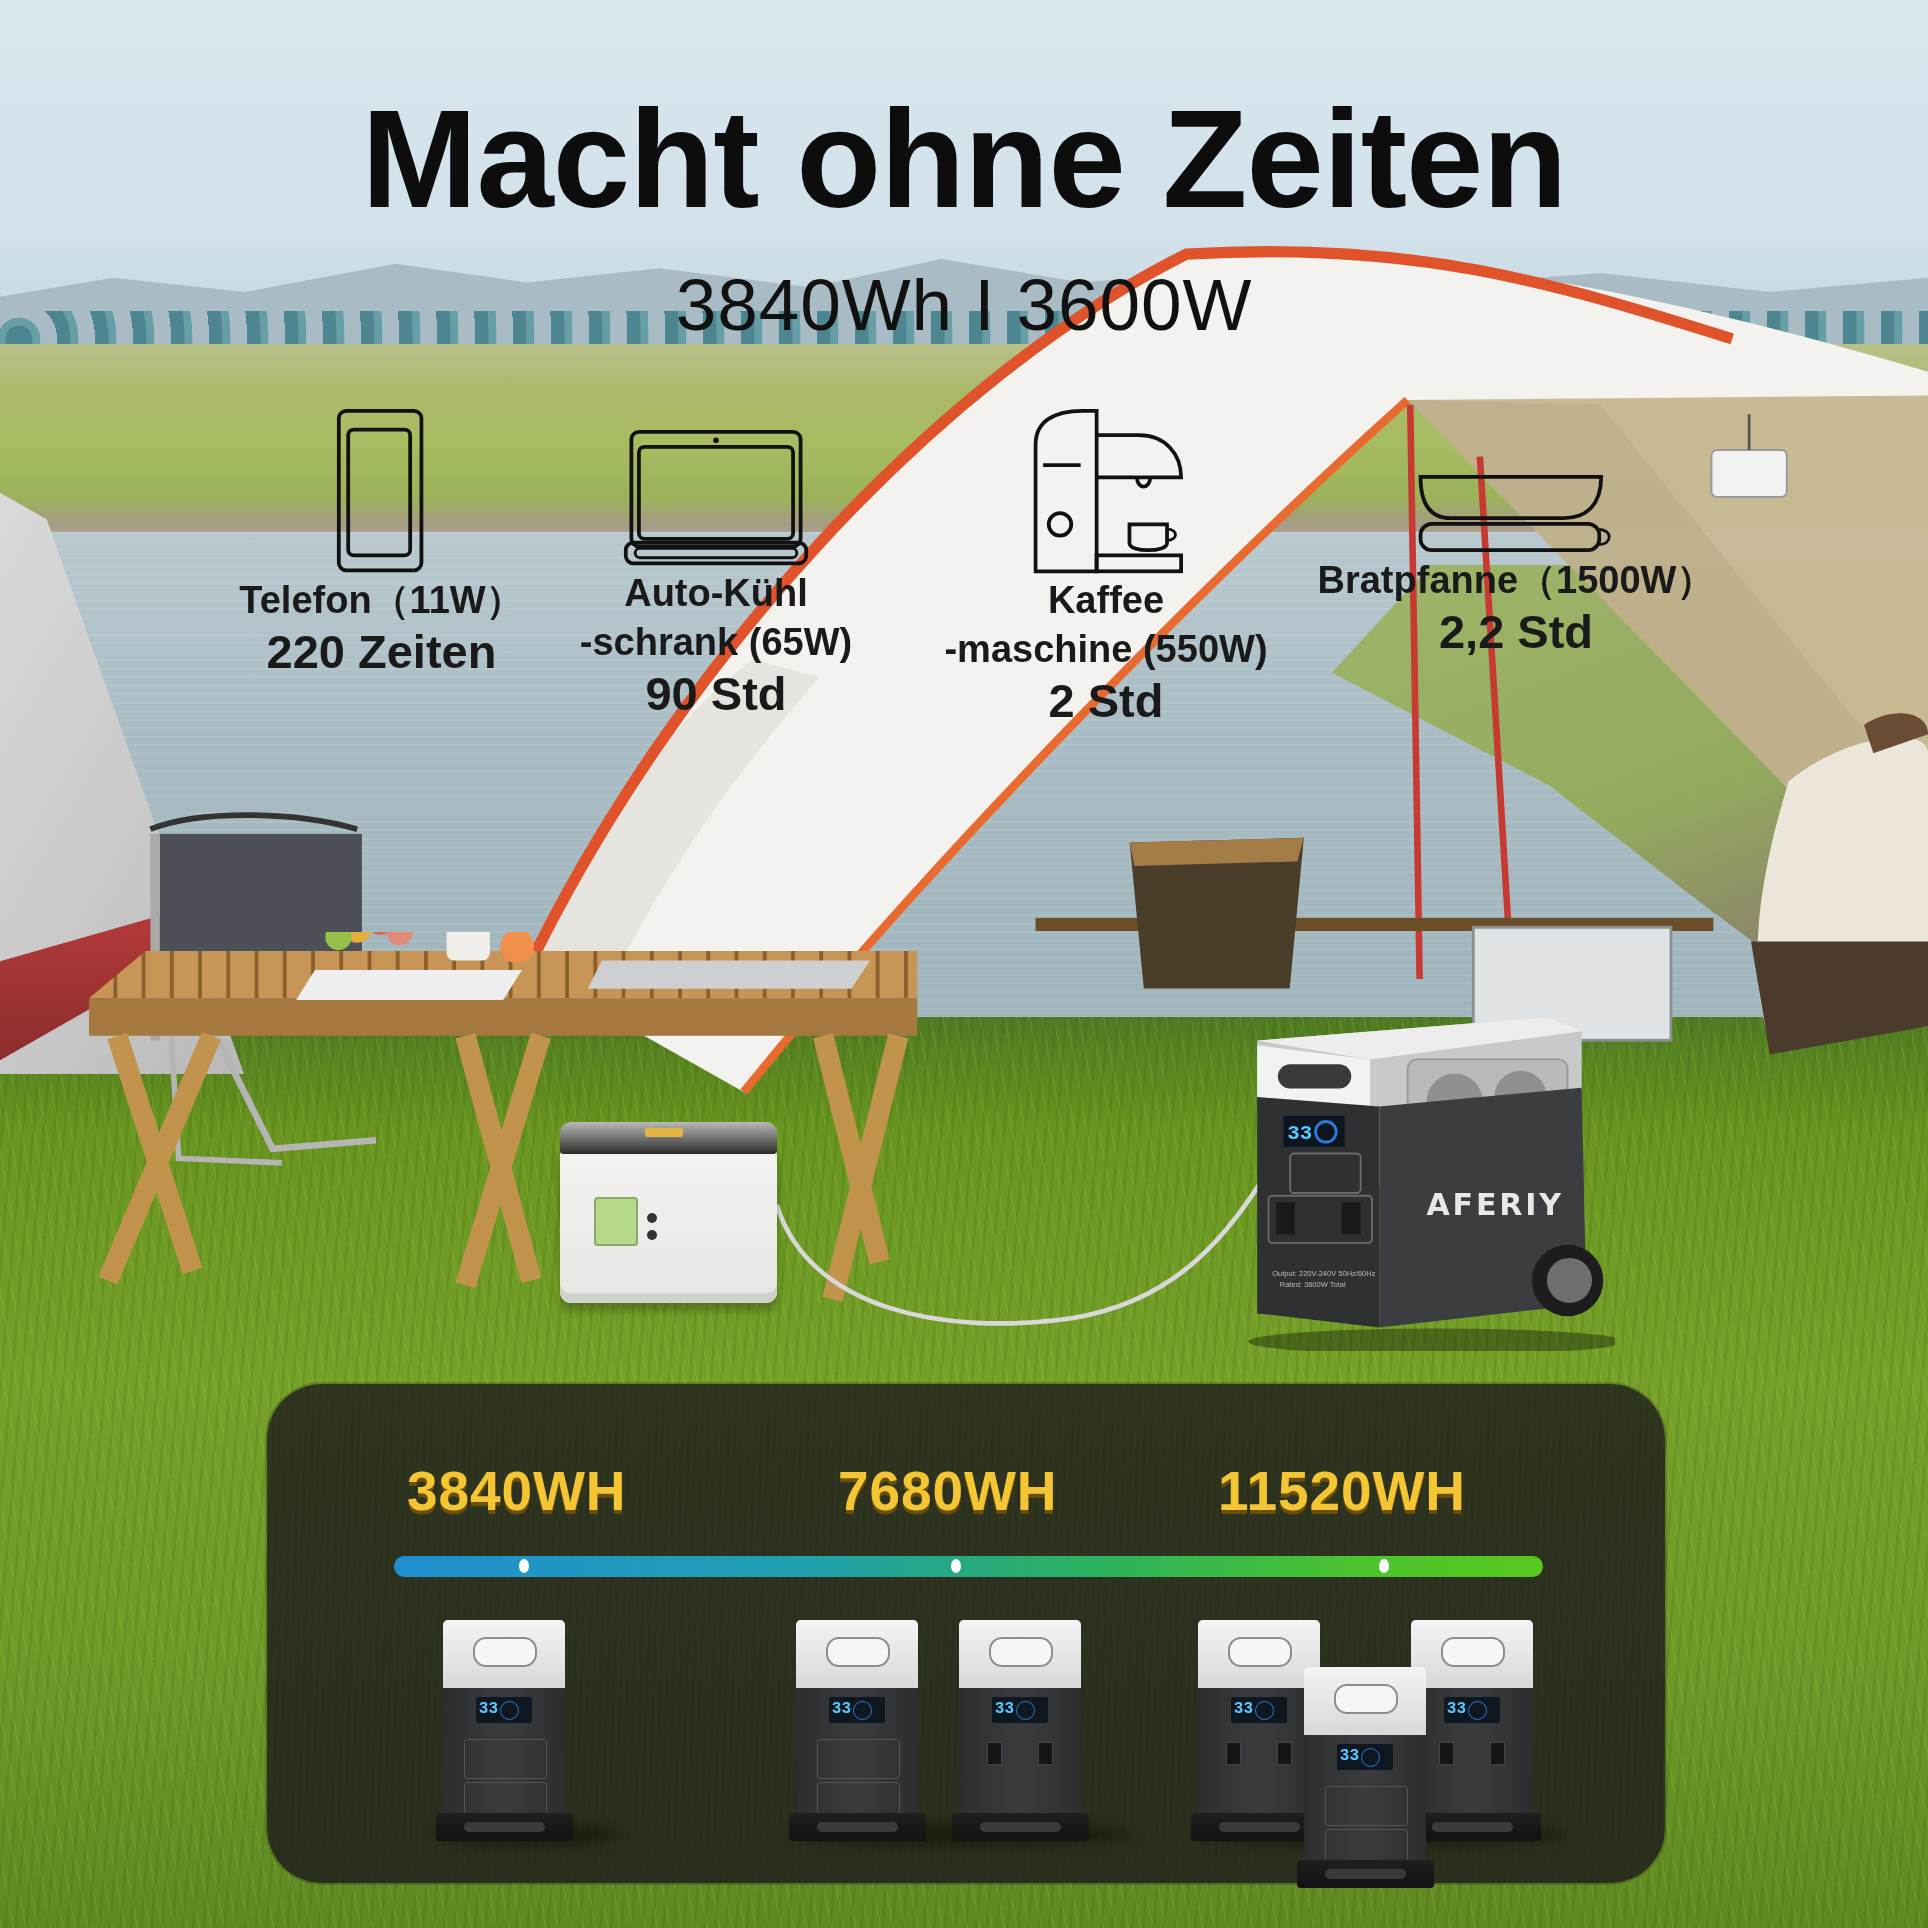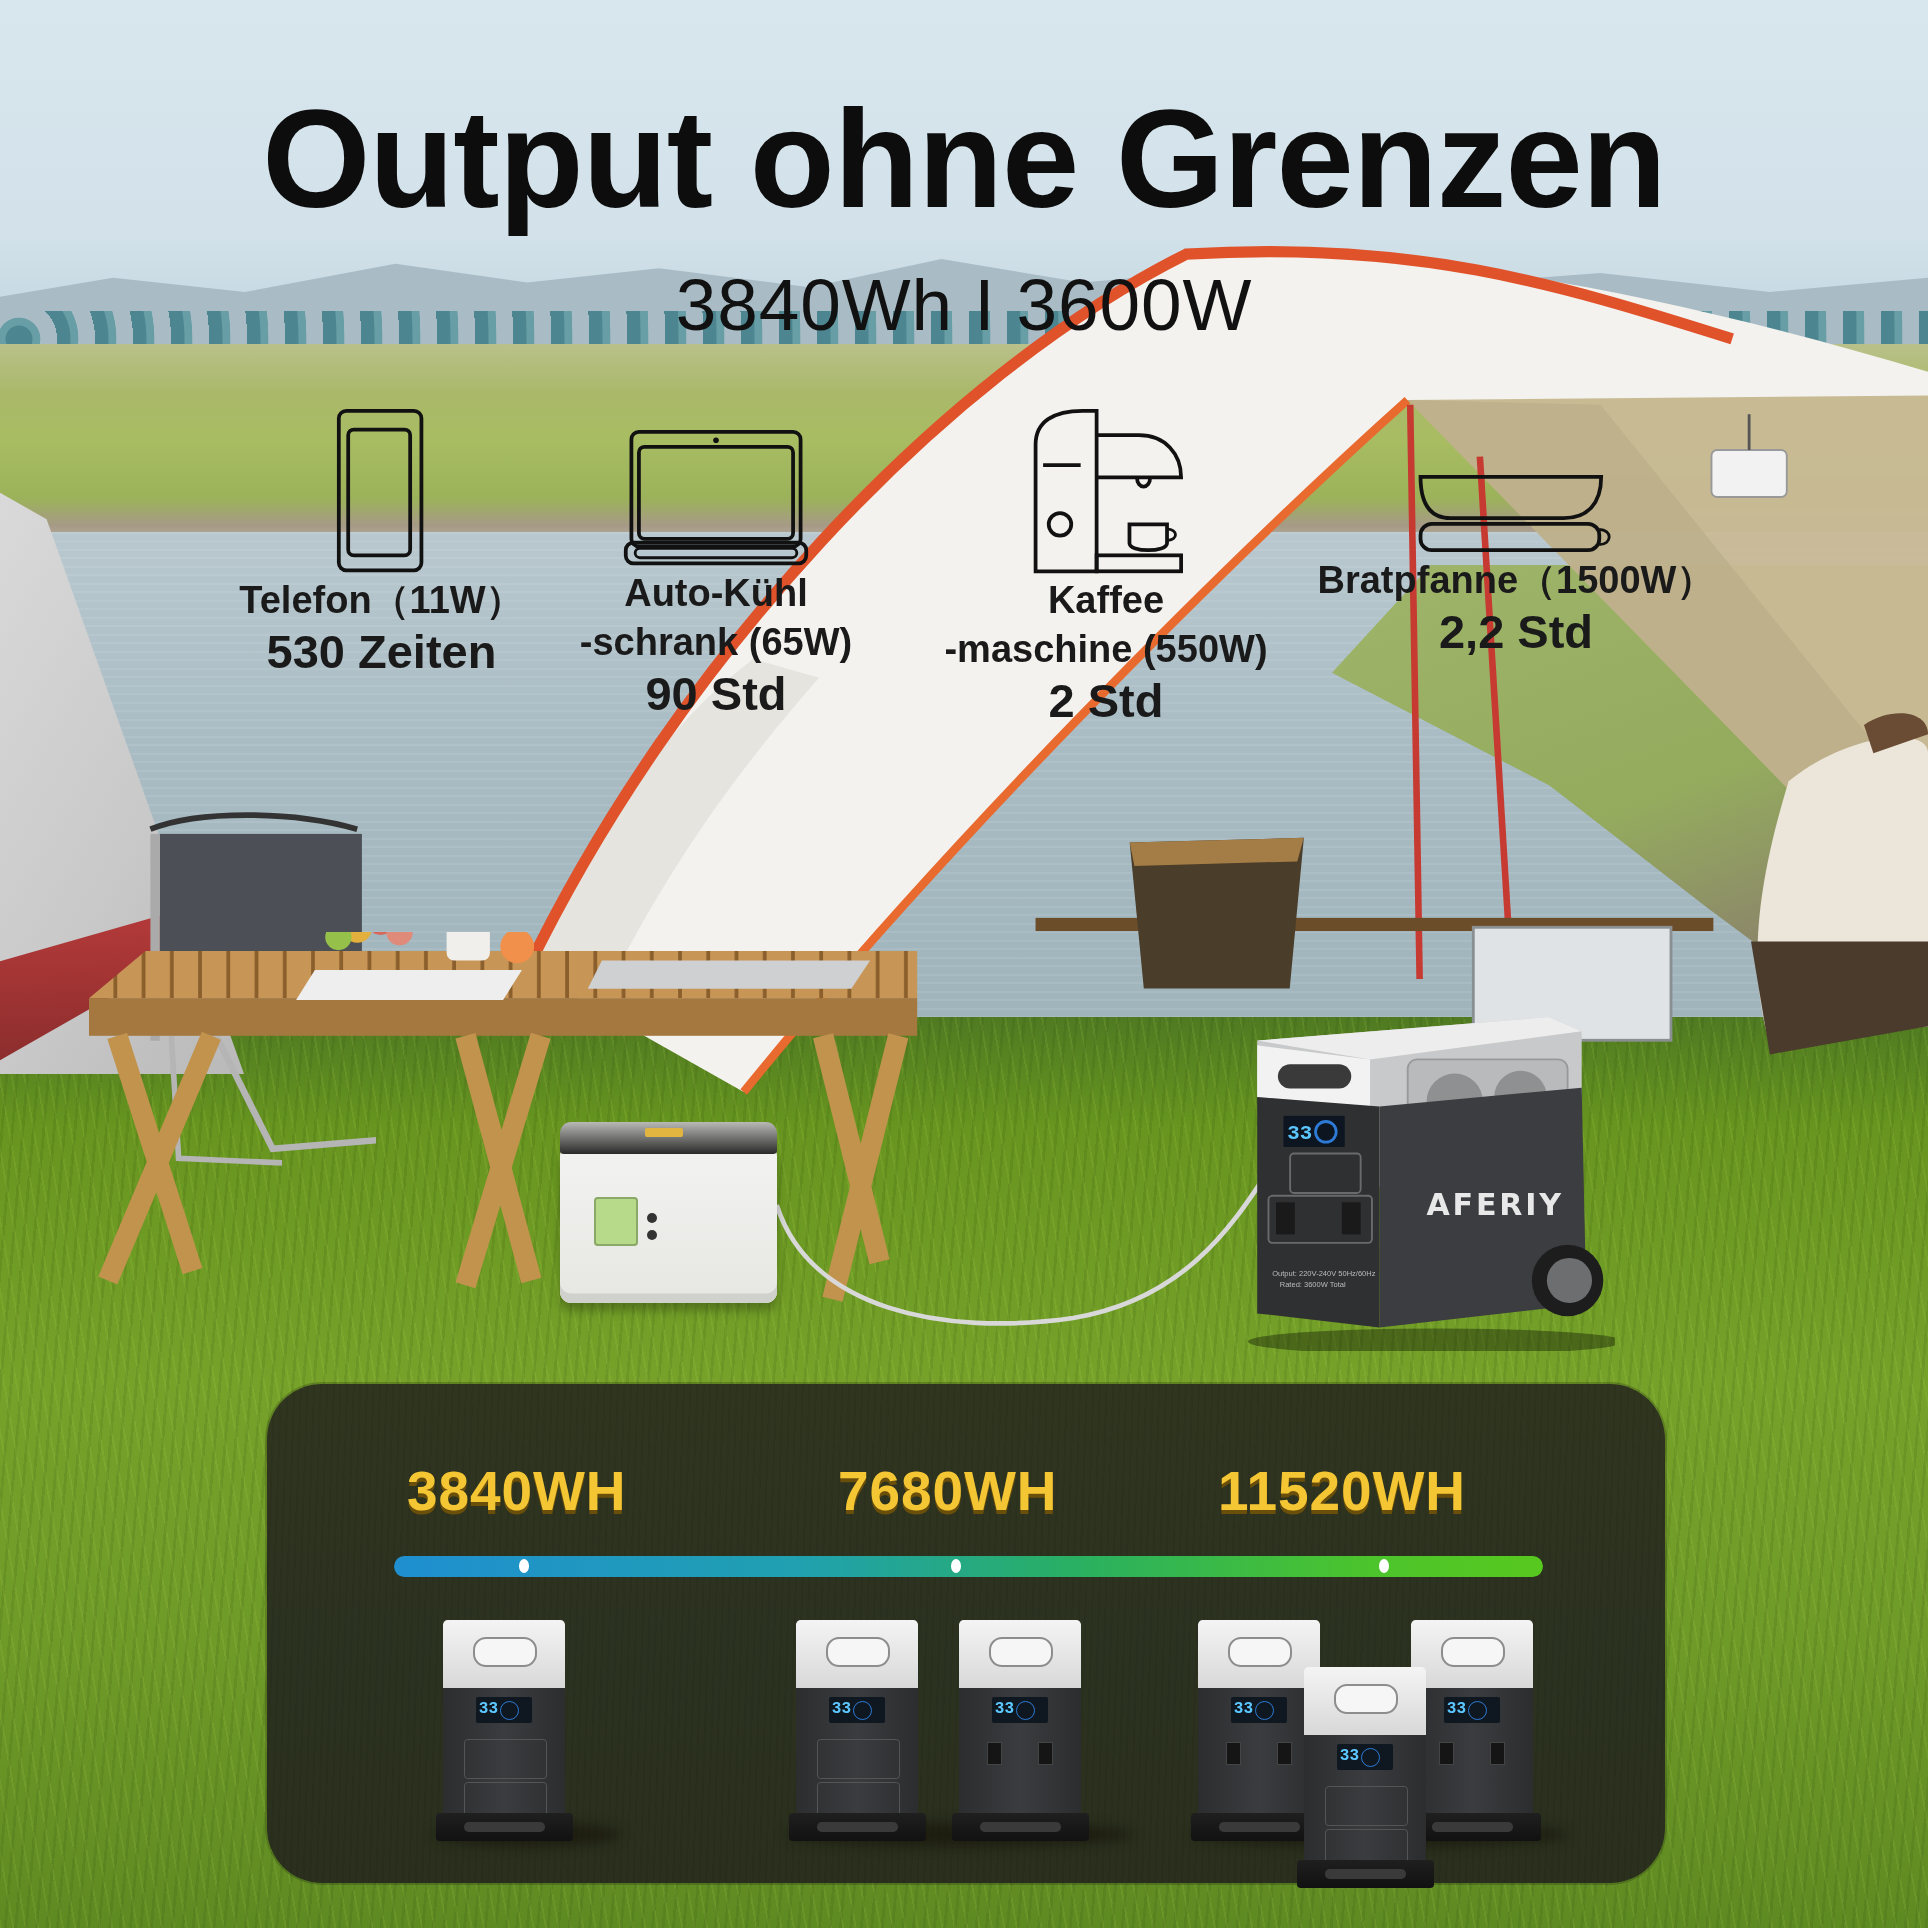--- a/index.html
+++ b/index.html
@@ -216,30 +216,30 @@
     <rect x="110" y="212" width="20" height="34" fill="#1a1a1a"></rect>
     <text x="36" y="290" font-family="Liberation Sans, sans-serif" font-size="8" fill="#bbb">Output: 220V-240V 50Hz/60Hz</text>
     <text x="44" y="302" font-family="Liberation Sans, sans-serif" font-size="8" fill="#bbb">Rated: 3600W Total</text>
 
     <text x="200" y="225" font-family="DejaVu Sans, sans-serif" font-size="32" font-weight="700" fill="#e8e8e8" letter-spacing="3">AFERIY</text>
 
     <circle cx="350" cy="295" r="38" fill="#1d1d1e"></circle>
     <circle cx="352" cy="295" r="24" fill="#6d6e70"></circle>
   </svg>
 
-  <div class="title">Output ohne Grenzen</div>
+  <div class="title">Macht ohne Zeiten</div>
   <div class="subtitle">3840Wh I 3600W</div>
 
   <div class="appliance a-phone">
     <svg class="icon" width="94" height="169" viewBox="0 0 100 180">
       <rect x="4" y="4" width="88" height="170" rx="8" fill="none" stroke="#111" stroke-width="4"></rect>
       <rect x="14" y="24" width="66" height="134" rx="6" fill="none" stroke="#111" stroke-width="4"></rect>
     </svg>
     <div class="label">Telefon（11W）</div>
-    <div class="runtime">530 Zeiten</div>
+    <div class="runtime">220 Zeiten</div>
   </div>
 
   <div class="appliance a-fridge">
     <svg class="icon" width="188" height="141" viewBox="0 0 200 150">
       <rect x="10" y="4" width="180" height="122" rx="8" fill="none" stroke="#111" stroke-width="4"></rect>
       <rect x="18" y="20" width="164" height="98" rx="6" fill="none" stroke="#111" stroke-width="4"></rect>
       <circle cx="100" cy="13" r="3" fill="#111"></circle>
       <rect x="4" y="122" width="192" height="22" rx="8" fill="none" stroke="#111" stroke-width="4"></rect>
       <rect x="14" y="128" width="172" height="10" rx="5" fill="none" stroke="#111" stroke-width="3"></rect>
     </svg>

